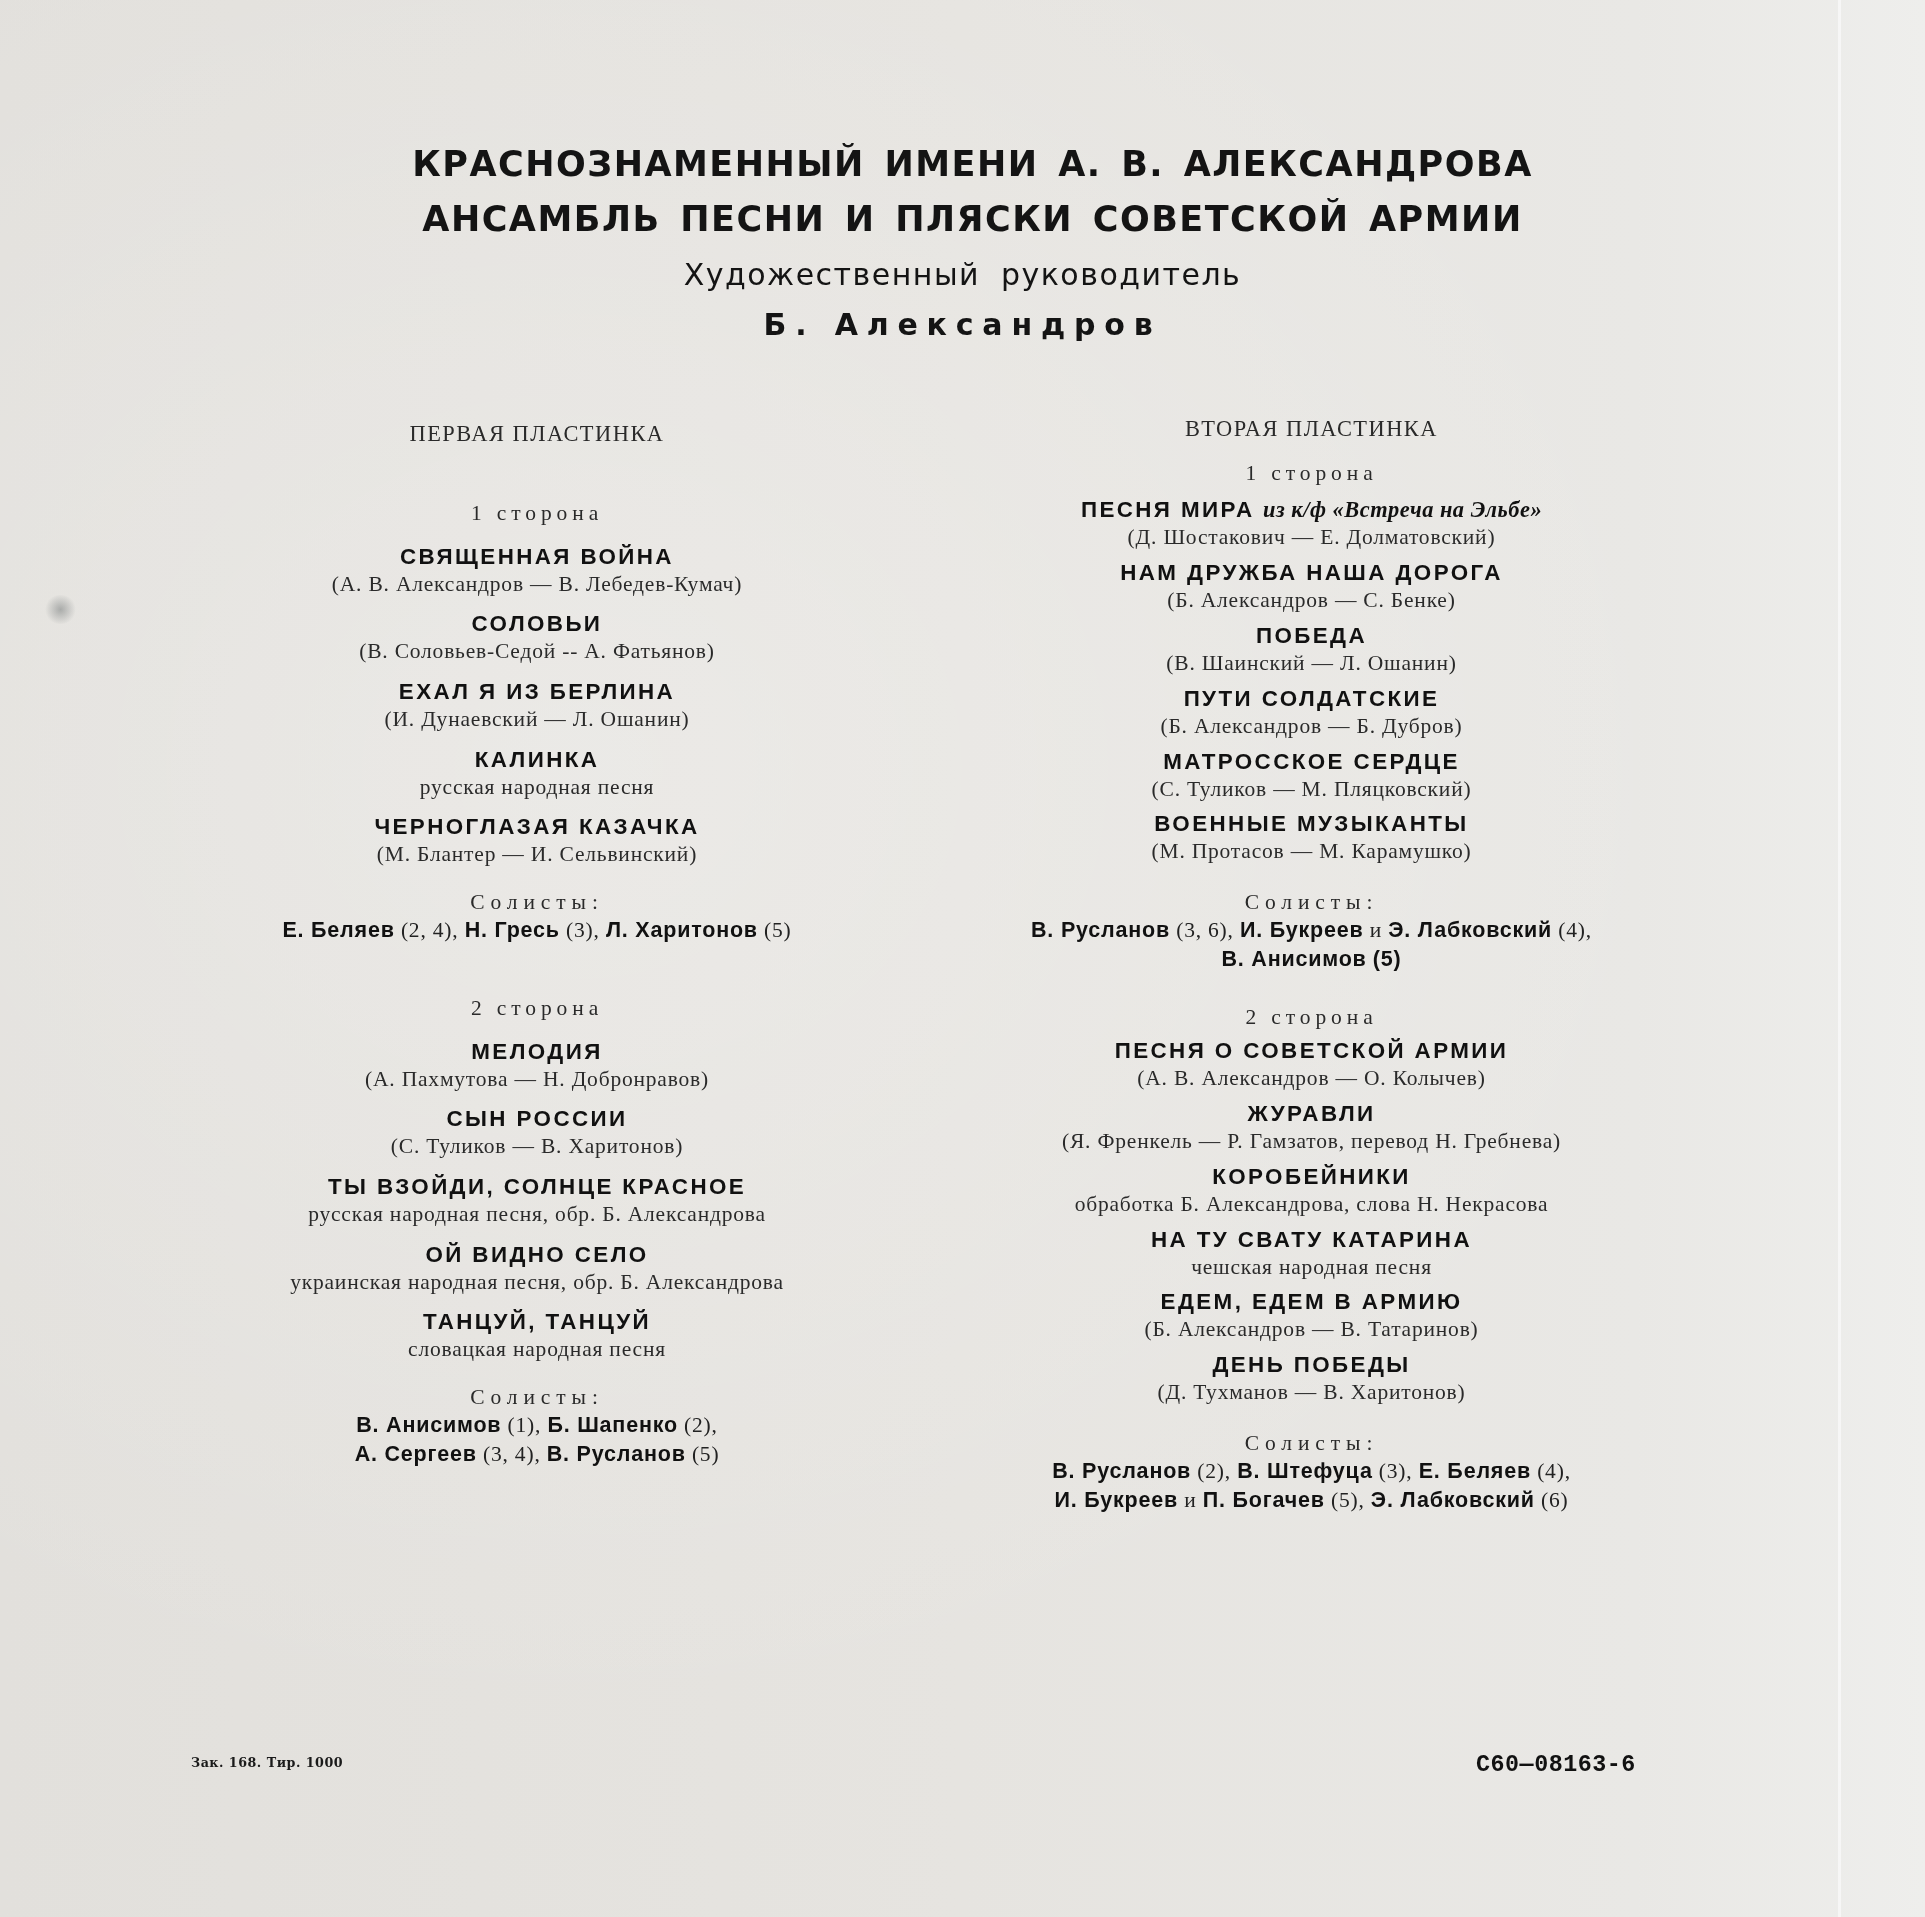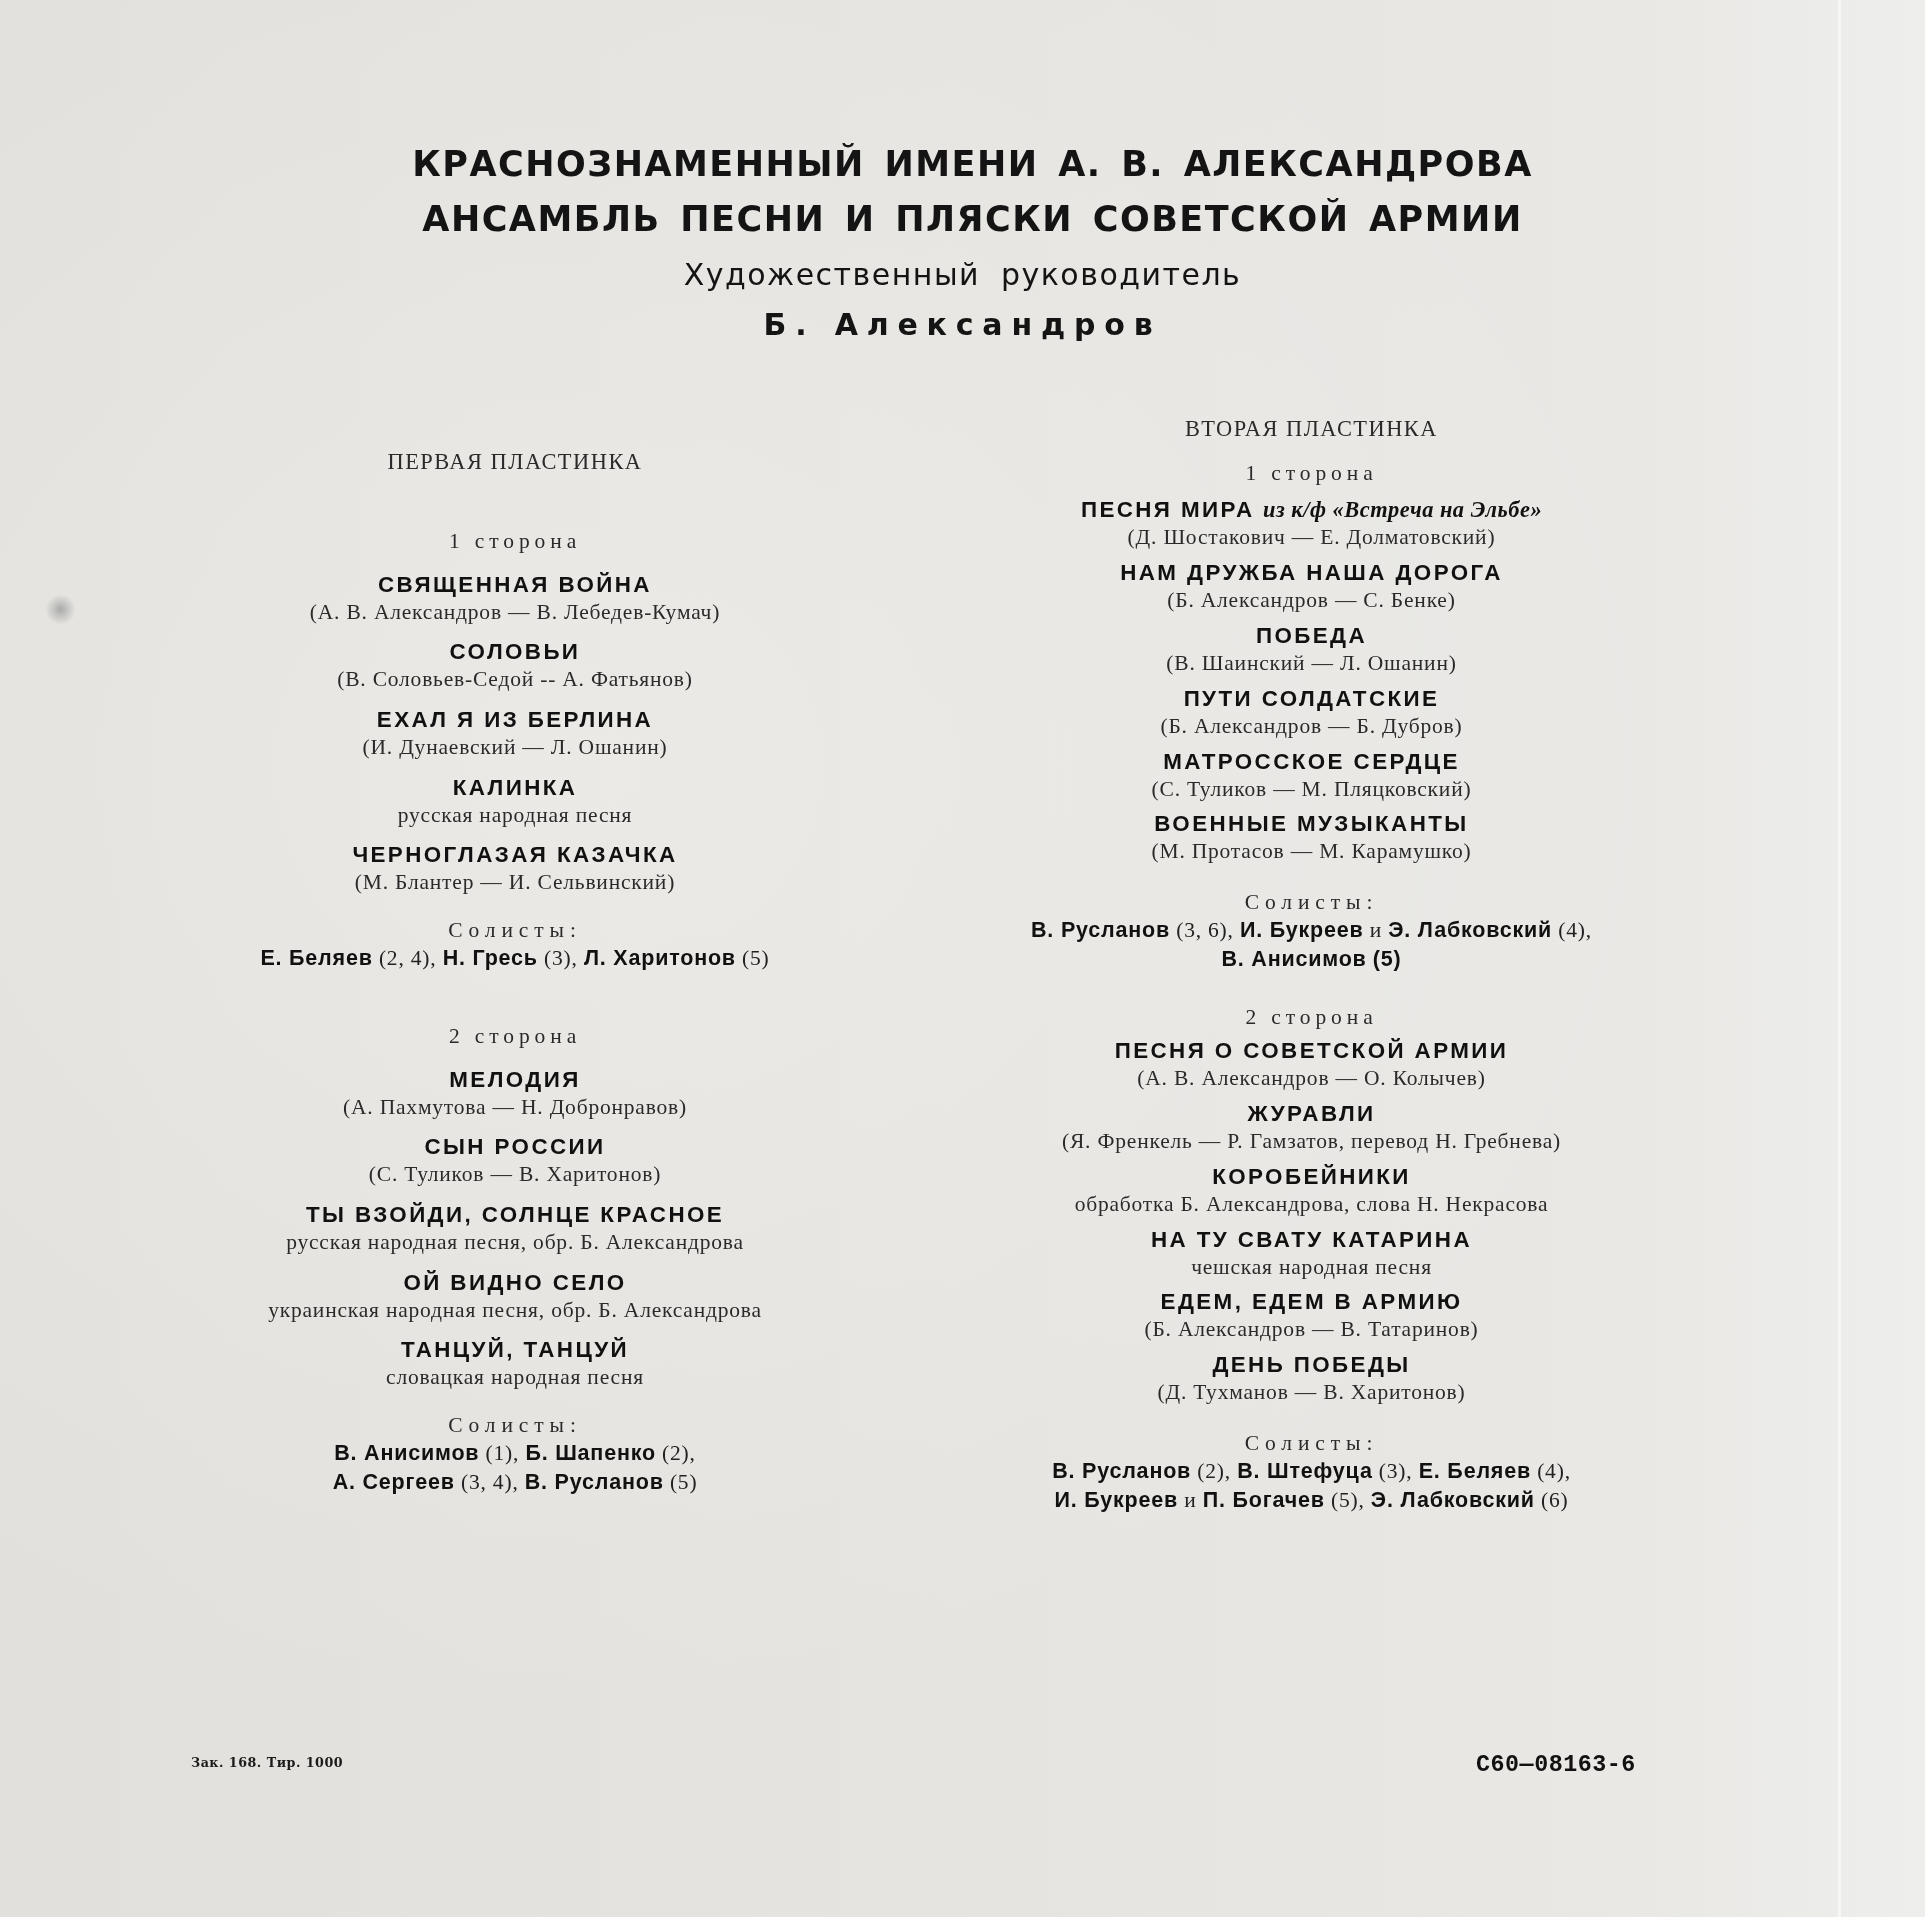--- a/index.html
+++ b/index.html
@@ -36,21 +36,21 @@
   .h-sub {
     font-family: "DejaVu Sans", sans-serif; font-size: 30px;
     letter-spacing: 1.5px; word-spacing: 9.8px; line-height: 51px; margin-top: 2px;
   }
   .h-name {
     font-family: "DejaVu Sans", sans-serif; font-weight: bold; font-size: 30px;
     letter-spacing: 8.8px; line-height: 49px;
   }
 
   .col { position: absolute; text-align: center; }
-  .col-left { left: 130px; width: 770px; top: 419px; margin-top: 28px; }
+  .col-left { left: 152px; width: 770px; top: 419px; }
   .col-right { left: 936px; width: 751px; top: 414px; }
 
   .disc-title { font-size: 22.4px; letter-spacing: 1.5px; line-height: 29px; color: #2a2a2a; }
   .side-label { font-size: 21.5px; letter-spacing: 4.9px; line-height: 29px; color: #2a2a2a; }
   .col-left .side-label.first { margin-top: 51px; margin-bottom: 13.7px; }
   .col-left .side-label.second { margin-top: 49px; margin-bottom: 13.7px; }
   .col-right .side-label.first { margin-top: 15.6px; margin-bottom: 7.8px; }
   .col-right .side-label.second { margin-top: 29px; margin-bottom: 3.9px; }
 
   .track { margin-bottom: 12.7px; }

